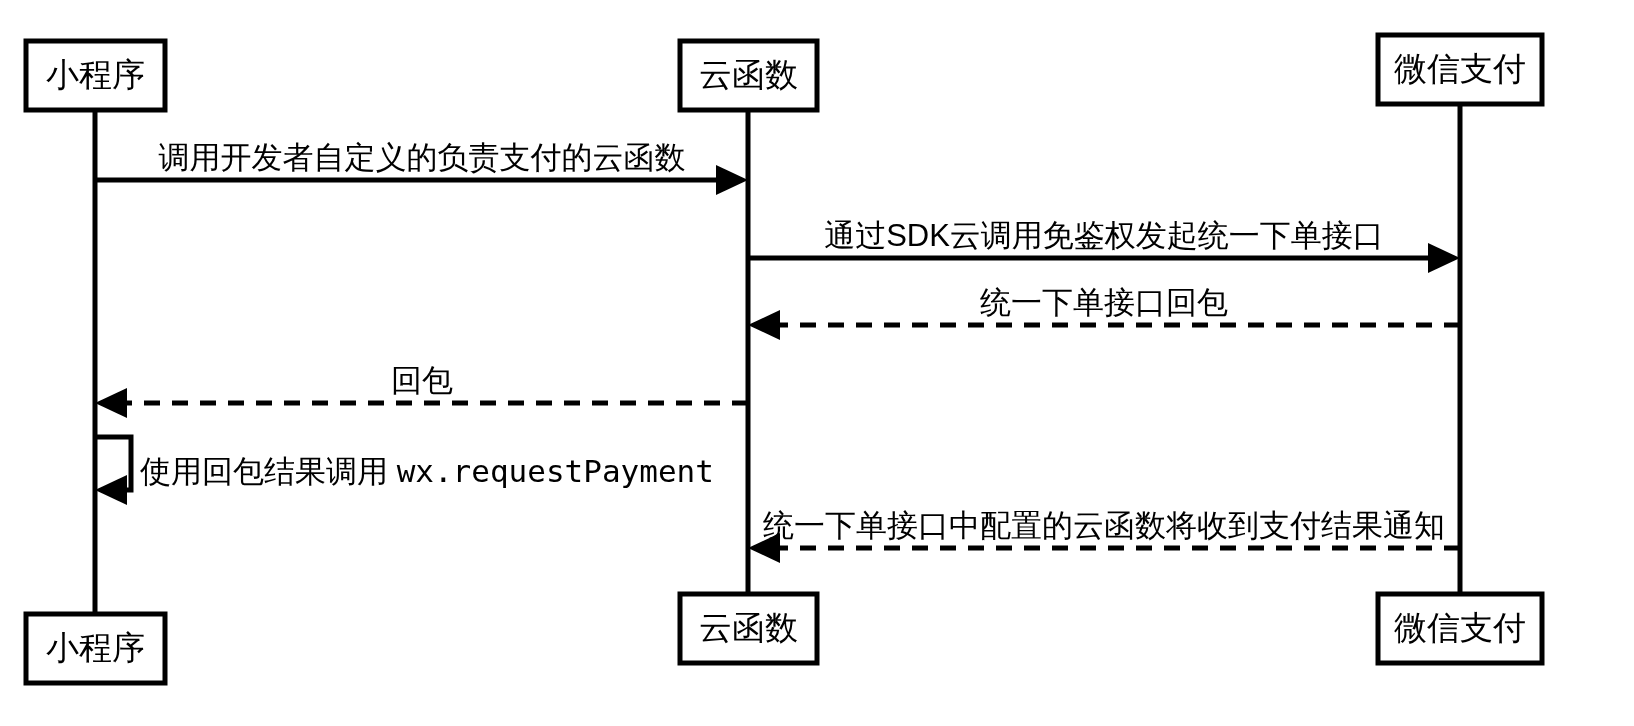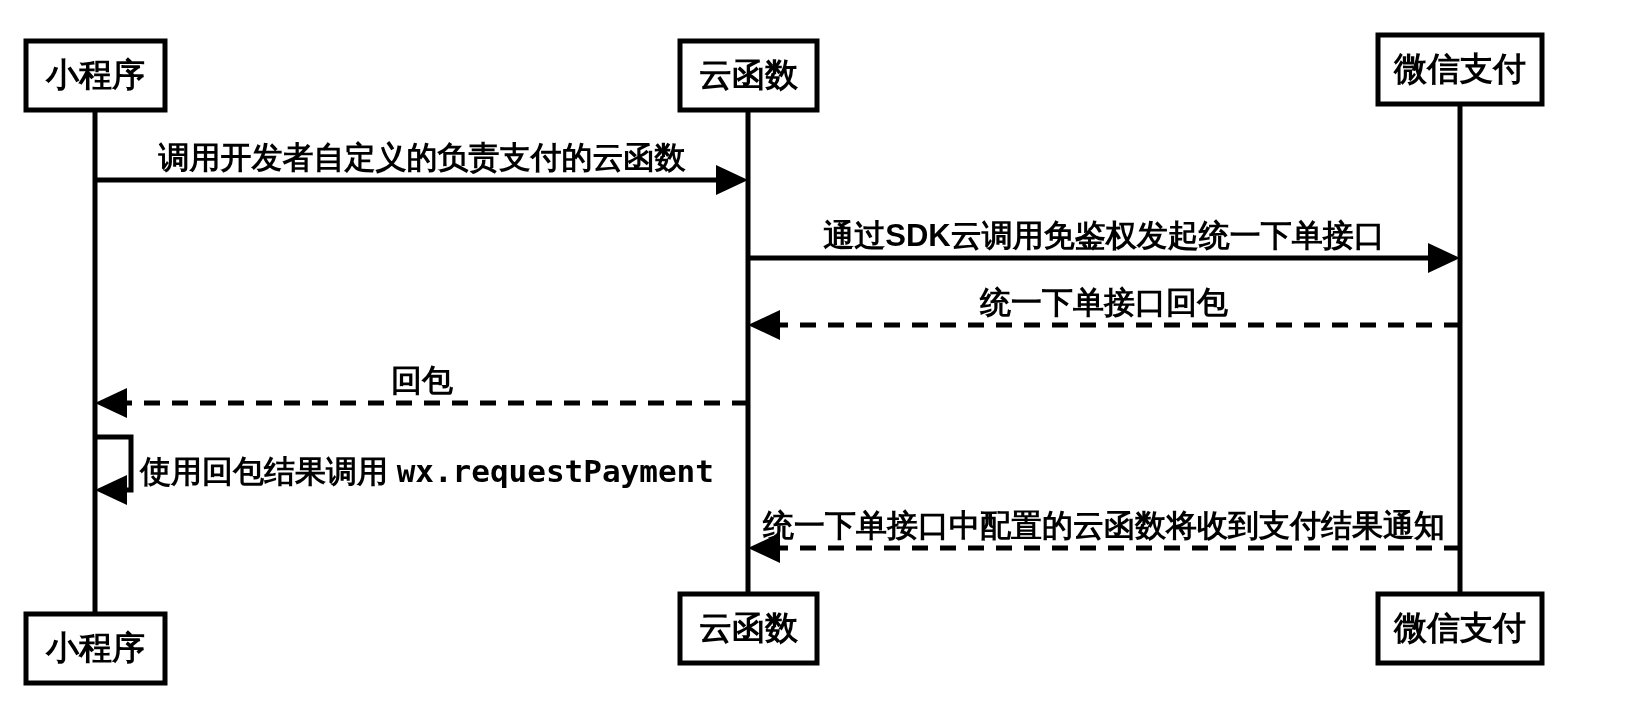--- a/index.html
+++ b/index.html
@@ -7,21 +7,20 @@
     padding: 0;
     background: #ffffff;
   }
   #diagram-root {
     position: relative;
     width: 1634px;
     height: 726px;
     background: #ffffff;
     font-family: "Liberation Sans", "DejaVu Sans", sans-serif;
     overflow: hidden;
-    font-weight: bold;
   }
   svg.seq-canvas {
     position: absolute;
     left: 0;
     top: 0;
     width: 1634px;
     height: 726px;
   }
   .participant-box rect {
     fill: #ffffff;

